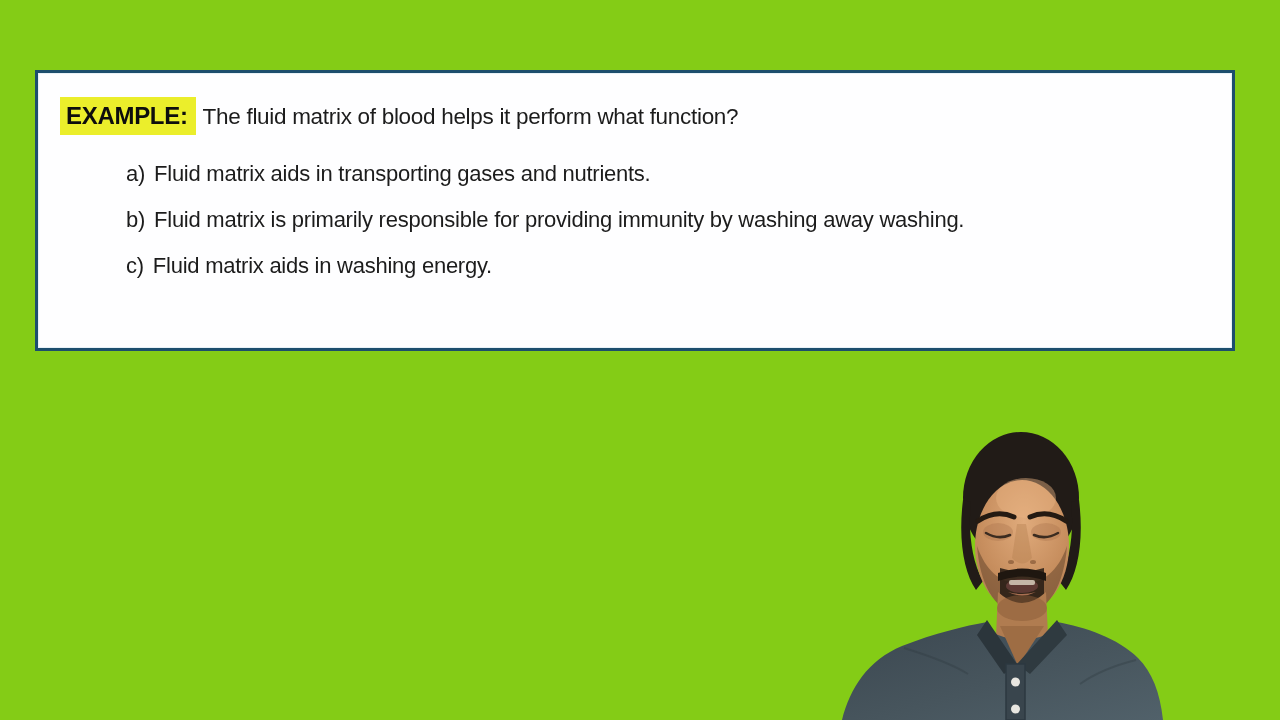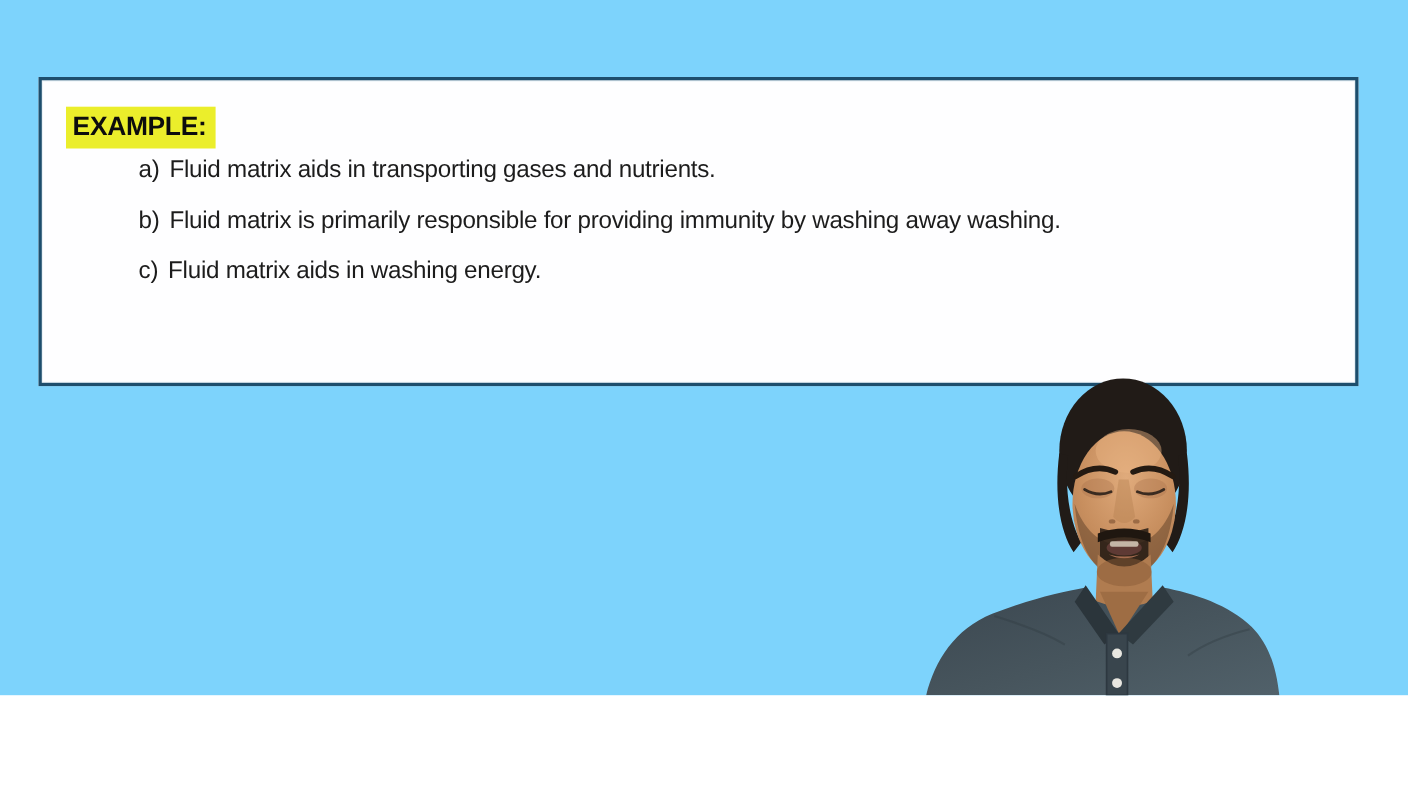--- a/index.html
+++ b/index.html
@@ -2,22 +2,22 @@
 <html><head>
 <meta charset="utf-8">
 <style>
   html,body{margin:0;padding:0;}
   body{
     width:1280px;height:720px;overflow:hidden;
     background:#ffffff;
     font-family:"Liberation Sans", sans-serif;
   }
   .stage{
-    position:relative;width:1280px;height:632px;
-    background:#7dd3fc;
+    position:relative;width:1280px;height:720px;
+    background:#84cc16;
   }
   .example-box{
     position:absolute;left:35px;top:70px;
     width:1194px;height:275px;
     border:3px solid #1d4e6d;
     background:#fefeff;
     box-shadow:inset 0 0 0 1px #e8f1f7;
   }
   .question-line{
     position:absolute;left:22px;top:24px;
@@ -33,21 +33,21 @@
     padding:4px 8px 4px 6px;
     letter-spacing:-0.3px;
   }
   .question-text{
     margin-left:7px;
     color:#1c1c1c;
     font-size:22.5px;
     letter-spacing:-0.3px;
   }
   .options{
-    position:absolute;left:88px;top:58px;
+    position:absolute;left:88px;top:78px;
   }
   .option{
     font-size:22px;
     line-height:46px;
     color:#1c1c1c;
     letter-spacing:-0.25px;
     white-space:nowrap;
   }
   .opt-letter{margin-right:9px;}
   .presenter{
@@ -56,20 +56,21 @@
   }
 </style>
 </head>
 <body>
 
 <div class="stage">
 
   <div class="example-box">
     <div class="question-line">
       <span class="label-highlight">EXAMPLE:</span>
+      <span class="question-text">The fluid matrix of blood helps it perform what function?</span>
     </div>
     <div class="options">
       <div class="option">
         <span class="opt-letter">a)</span><span>Fluid matrix aids in transporting gases and nutrients.</span>
       </div>
       <div class="option">
         <span class="opt-letter">b)</span><span>Fluid matrix is primarily responsible for providing immunity by washing away washing.</span>
       </div>
       <div class="option">
         <span class="opt-letter">c)</span><span>Fluid matrix aids in washing energy.</span>

